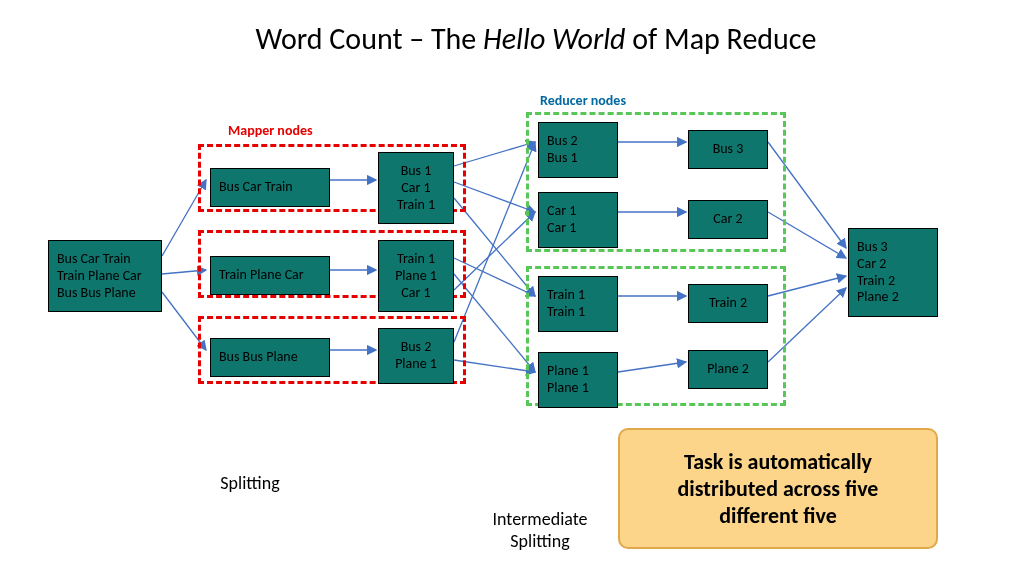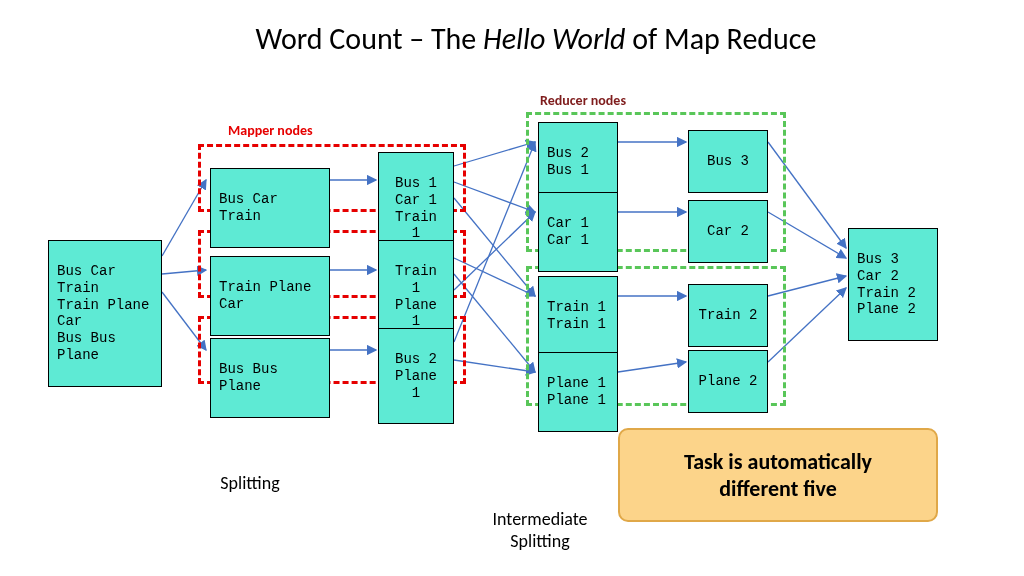--- a/index.html
+++ b/index.html
@@ -1,24 +1,24 @@
 <!DOCTYPE html>
 <html><head>
 <meta charset="utf-8">
 <style>
   * { box-sizing: border-box; }
   html, body { margin: 0; padding: 0; width: 1024px; height: 576px; font-family: Calibri, Arial, sans-serif; background: #fff; color: #000; }
   .stage { position: relative; width: 1024px; height: 576px; }
   .title { position: absolute; top: 20px; left: 0; right: 0; text-align: center; font-size: 30px; padding-left: 48px; }
   .title .italic { font-style: italic; }
-  .box { position: absolute; border: 1px solid #000; background: #5eead4; padding: 22px 8px; font-size: 14px; line-height: 1.2; font-family: Liberation Mono, monospace; }
+  .box { position: absolute; border: 1px solid #000; background: #0f766e; padding: 10px 8px; font-size: 14px; line-height: 1.2; }
   .center { text-align: center; }
   .dashed { position: absolute; border: 3px dashed; background: transparent; }
   .red { border-color: #e60000; color: #e60000; text-align: right; }
-  .green { border-color: #59c659; color: #7f1d1d; }
+  .green { border-color: #59c659; color: #0369a1; }
   .label { position: absolute; font-size: 14px; font-weight: bold; }
   .phase { position: absolute; font-size: 18px; text-align: center; }
   .callout { position: absolute; background: #fcd48a; border: 2px solid #e0a848; border-radius: 10px; padding: 18px 18px; font-size: 22px; font-weight: bold; text-align: center; }
   svg.arrows { position: absolute; top: 0; left: 0; width: 1024px; height: 576px; pointer-events: none; }
 </style>
 </head>
 <body>
 
 <div class="stage">
   <div class="title">
@@ -126,15 +126,16 @@
   </div>
 
   <div class="phase" style="left:190px; top:472px; width:120px;">Splitting</div>
   <div class="phase" style="left:470px; top:460px; width:140px;margin-top:48px;">
     <div>Intermediate</div>
     <div>Splitting</div>
   </div>
 
   <div class="callout" style="left:618px; top:428px; width:320px;">
     <div>Task is automatically</div>
+    <div>distributed across five</div>
     <div>different five</div>
   </div>
 </div>
 
 </body></html>

